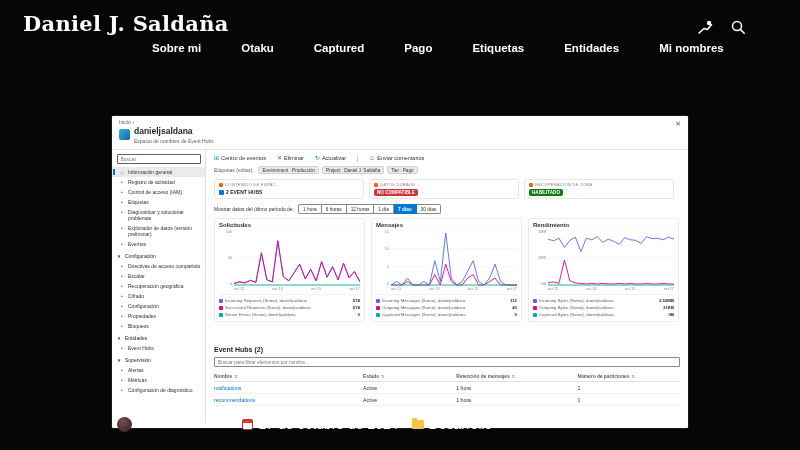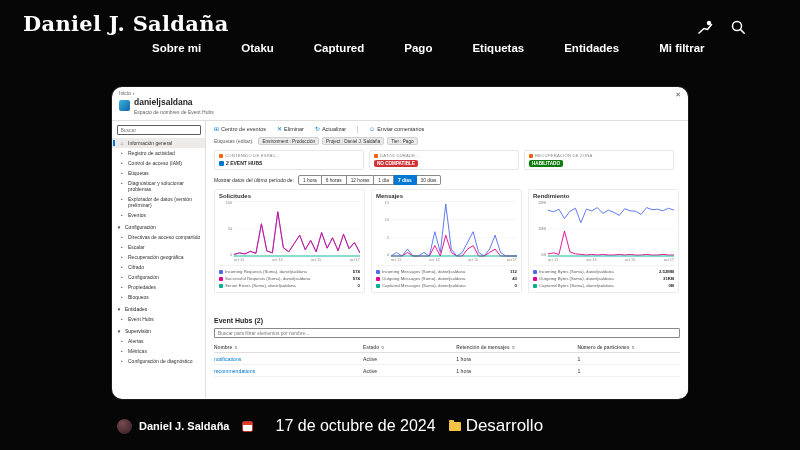--- a/index.html
+++ b/index.html
@@ -8,22 +8,22 @@
 
   
   .logo{position:absolute;left:23px;top:11px;color:#fff;font-family:"DejaVu Serif",serif;
         font-size:21px;font-weight:700;letter-spacing:.3px;cursor:pointer}
   .header-icons{position:absolute;right:54px;top:19px;display:flex;gap:17px;align-items:center}
   .hicon{width:16px;height:16px;display:inline-flex;cursor:pointer}
   nav{position:absolute;left:152px;top:42px;display:flex;gap:40px}
   .nav-item{color:#fff;font-size:11.5px;font-weight:700;cursor:pointer;white-space:nowrap;text-decoration:none}
 
   
-  .portal{position:absolute;left:112px;top:87px;width:576px;height:312px;background:#fff;
-          color:#323130;border-radius:10px;overflow:hidden;box-shadow:0 0 0 1px #1b1b1b}
+  .portal{position:absolute;left:112px;top:116px;width:576px;height:312px;background:#fff;
+          color:#323130;border-radius:1px;overflow:hidden;box-shadow:0 0 0 1px #1b1b1b}
   .p-top{height:34px;border-bottom:1px solid #e1dfdd;position:relative}
   .p-crumb{position:absolute;left:7px;top:3px;font-size:5px;color:#605e5c;cursor:pointer}
   .p-crumb .sep{margin-left:2px}
   .p-title-icon{position:absolute;left:7px;top:13px;width:11px;height:11px;border-radius:2px;
                 background:linear-gradient(135deg,#35b4e0,#1664a7)}
   .p-title{position:absolute;left:22px;top:10px;font-size:8.5px;font-weight:700;color:#201f1e}
   .p-sub{position:absolute;left:22px;top:22px;font-size:5px;color:#605e5c}
   .p-close{position:absolute;right:7px;top:4px;font-size:7px;color:#605e5c;cursor:pointer}
 
   .p-body{display:flex;height:277px}
@@ -98,25 +98,25 @@
          padding:2.5px 0;font-size:5.2px;color:#323130;cursor:pointer}
   .t-link{color:#0078d4;cursor:pointer}
 
   
   .post-meta{position:absolute;left:117px;top:416px;display:flex;align-items:center;color:#fff}
   .avatar{width:15px;height:15px;border-radius:50%;flex-shrink:0;
           background:radial-gradient(circle at 35% 30%,#7a4a52,#2e1e22)}
   .author{font-size:11px;font-weight:700;margin-left:7px}
   .cal{width:11px;height:11px;border-radius:2px;margin-left:13px;flex-shrink:0;
        background:linear-gradient(#e23b2e 0 35%,#fff 35% 100%);border:1px solid #b3342a}
-  .date{font-size:16px;margin-left:22px}
+  .date{font-size:14px;margin-left:5px}
   .folder{width:12px;height:9px;background:#f6c444;border-radius:1px;position:relative;margin-left:13px;flex-shrink:0}
   .folder::before{content:"";position:absolute;left:0;top:-2px;width:5px;height:2px;background:#f6c444;
                   border-radius:1px 1px 0 0}
-  .category{font-size:17px;margin-left:5px}
+  .category{font-size:14px;margin-left:5px}
 </style>
 </head>
 <body>
 
 <div class="logo">Daniel J. Saldaña</div>
 
 <div class="header-icons">
   <span class="hicon">
     <svg viewBox="0 0 16 16" width="16" height="16">
       <circle cx="12" cy="4" r="2.2" fill="#ffffff"></circle>
@@ -131,21 +131,21 @@
   </span>
 </div>
 
 <nav id="nav">
     <a class="nav-item">Sobre mi</a>
     <a class="nav-item">Otaku</a>
     <a class="nav-item">Captured</a>
     <a class="nav-item">Pago</a>
     <a class="nav-item">Etiquetas</a>
     <a class="nav-item">Entidades</a>
-    <a class="nav-item">Mi filtrar</a>
+    <a class="nav-item">Mi nombres</a>
   </nav>
 
 <div class="portal">
   <div class="p-top">
     <div class="p-crumb">
       <span>Inicio</span><span class="sep">›</span>
     </div>
     <span class="p-title-icon"></span>
     <div class="p-title">danieljsaldana</div>
     <div class="p-sub">Espacio de nombres de Event Hubs</div>

